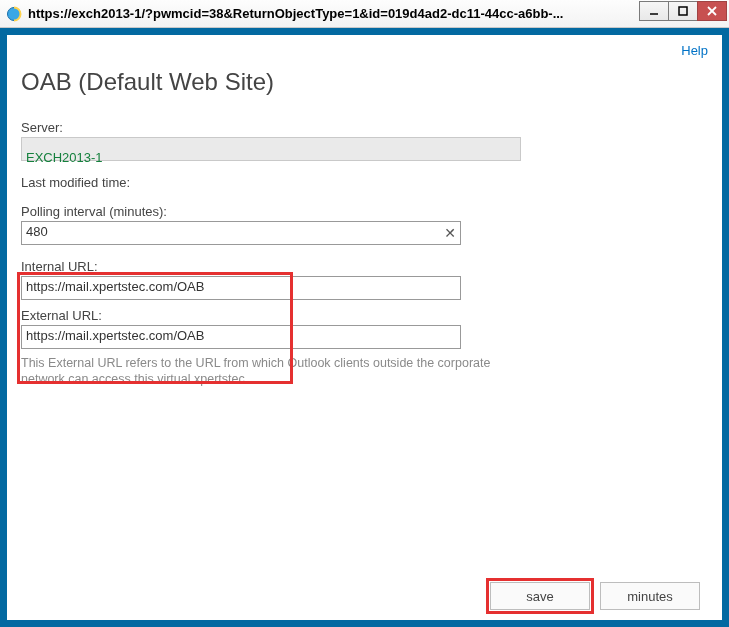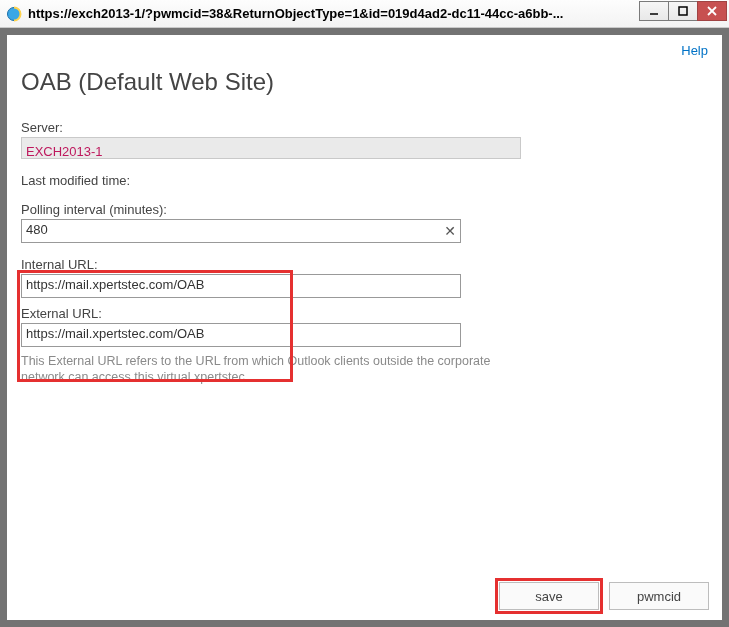--- a/index.html
+++ b/index.html
@@ -52,21 +52,21 @@
     border-color: #a04343;
   }
   .wincontrols { display: flex; padding-right: 2px; }
 
   
   .clientwrap {
     position: absolute;
     left: 0; right: 0;
     top: 28px;
     bottom: 0;
-    border: 7px solid #737373;
+    border: 7px solid #0369a1;
     border-top-width: 7px;
     background: #fff;
     display: flex;
     flex-direction: column;
   }
 
   .toprow {
     display: flex;
     align-items: center;
     justify-content: flex-end;
@@ -91,22 +91,22 @@
     color: #444;
     margin-top: 14px;
     margin-bottom: 2px;
   }
 
   .ro-input {
     width: 500px;
     height: 22px;
     background: #eaeaea;
     border: 1px solid #c9c9c9;
-    padding: 5px 4px;
-    color: #be185d;
+    padding: 11px 4px;
+    color: #15803d;
     font-size: 13px;
     line-height: 18px;
   }
 
   .rw-input {
     width: 440px;
     height: 24px;
     background: #fff;
     border: 1px solid #999;
     padding: 2px 4px;
@@ -140,21 +140,21 @@
     left: -4px;
     top: -4px;
     width: 276px;
     height: 112px;
   }
 
   .buttonbar {
     display: flex;
     justify-content: flex-end;
     gap: 10px;
-    padding: 8px 13px 10px 14px;
+    padding: 8px 22px 10px 14px;
   }
   .btn {
     width: 100px; height: 28px;
     border: 1px solid #bdbdbd;
     background: #fafafa;
     color: #444;
     font-size: 13px;
     cursor: pointer;
     display: inline-flex; align-items: center; justify-content: center;
   }
@@ -248,16 +248,16 @@
       </div>
 
       <div class="red-overlay group1"></div>
     </div>
 
     <div class="helptext">This External URL refers to the URL from which Outlook clients outside the corporate network can access this virtual xpertstec.</div>
   </div>
 
   <div class="buttonbar">
     <div class="btn btn-highlight">save</div>
-    <div class="btn">pwmcid</div>
+    <div class="btn">minutes</div>
   </div>
 
 </div>
 
 </body></html>

